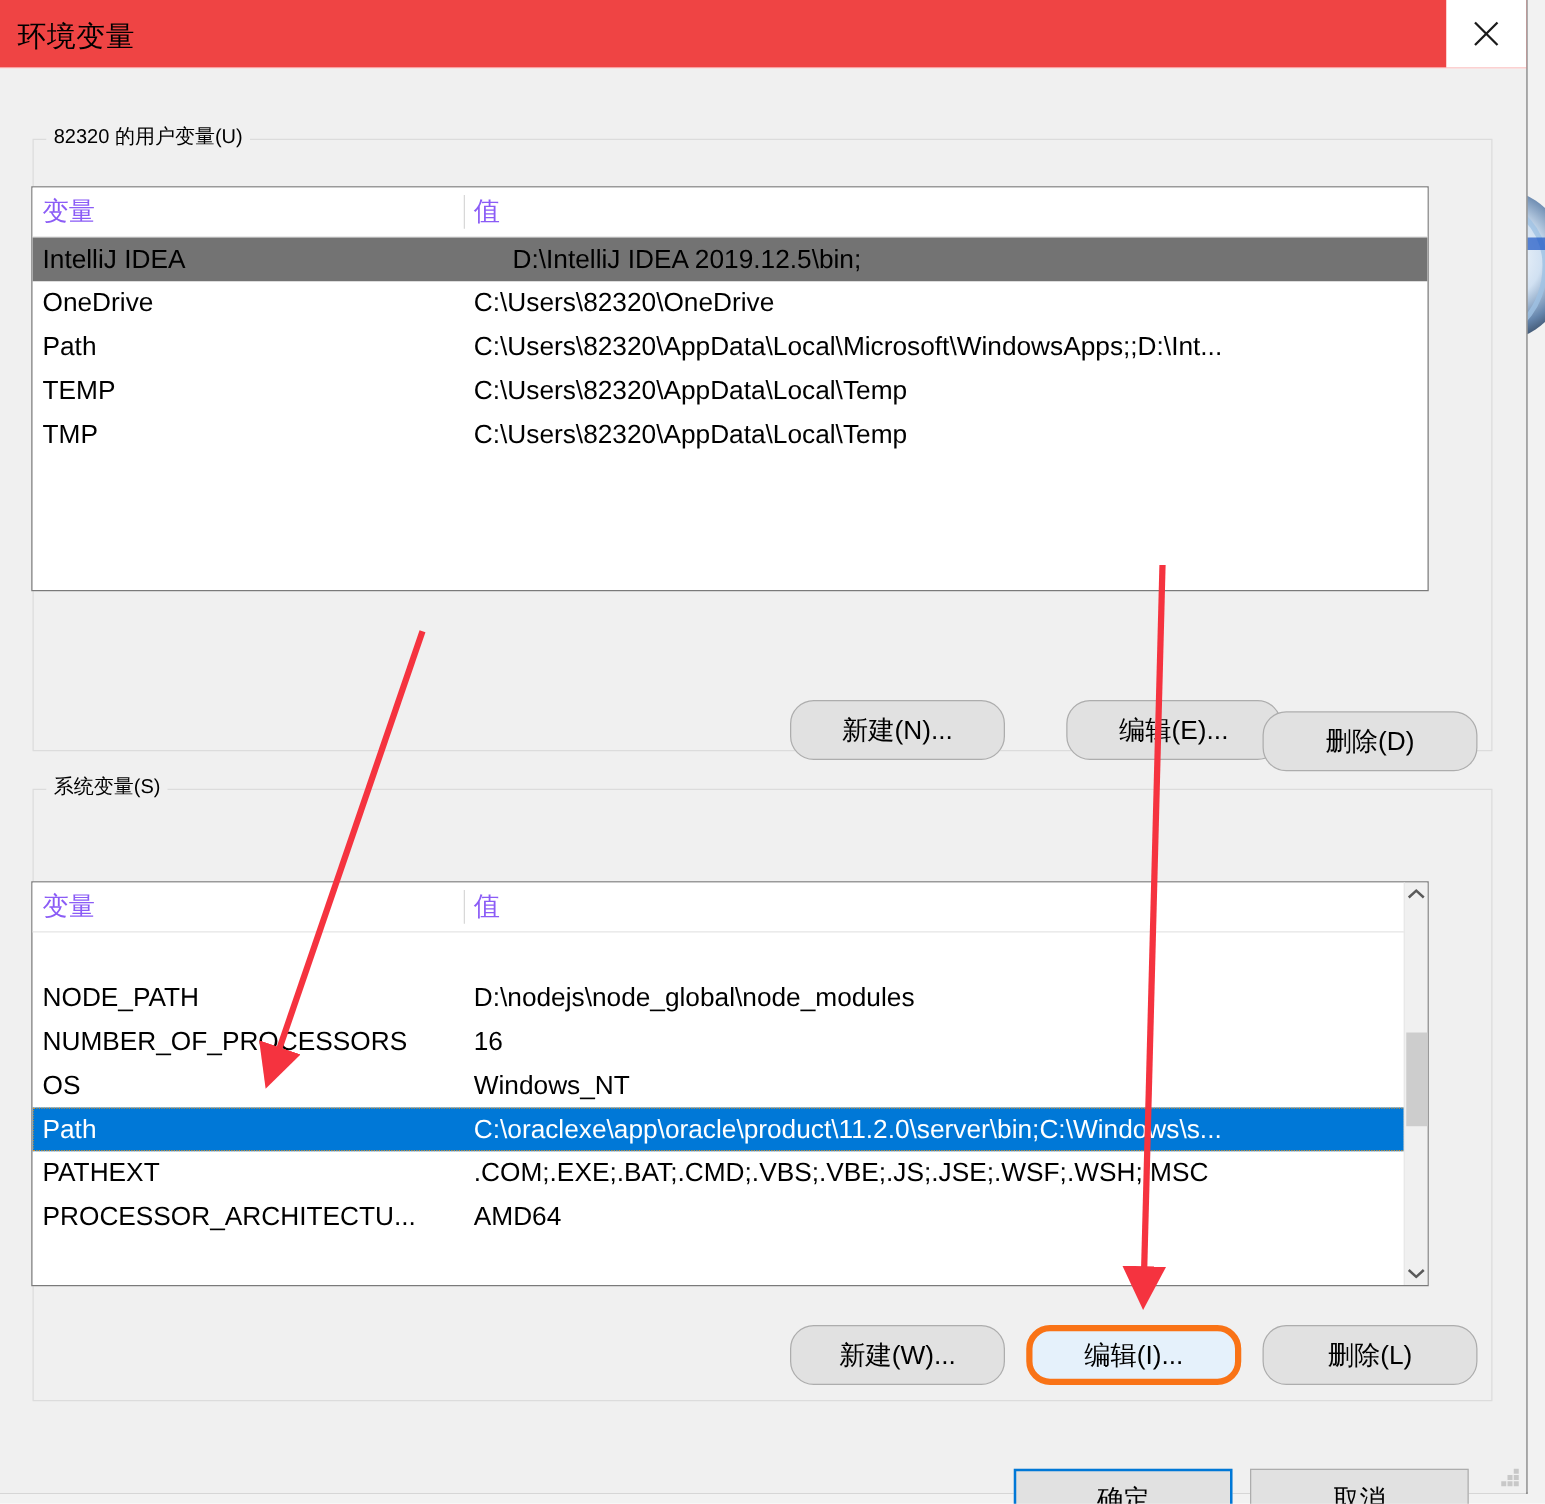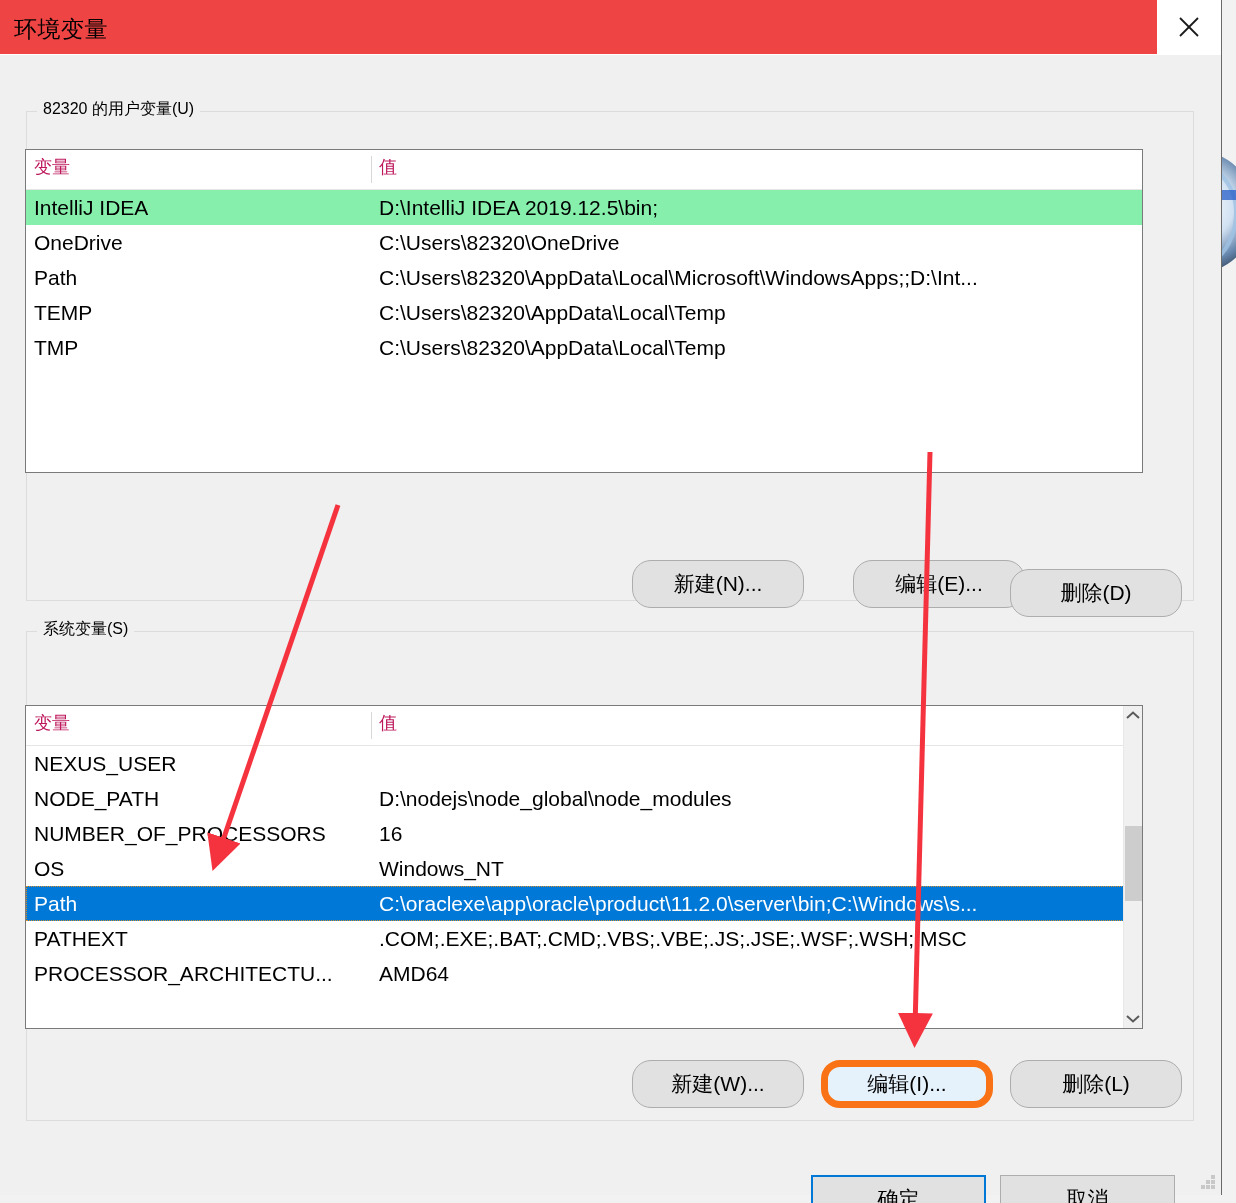--- a/index.html
+++ b/index.html
@@ -96,22 +96,22 @@
   #system-list { left: 25px; top: 650px; width: 1118px; height: 324px; }
 
   .lv-header {
     display: flex;
     height: 40px;
     background: #ffffff;
     border-bottom: 1px solid #e5e5e5;
     position: relative;
   }
   .lv-header .col {
-    font-size: 18px;
-    color: #be185d;
+    font-size: 21px;
+    color: #8b5cf6;
     padding: 5px 0 0 8px;
     position: relative;
   }
   .lv-header .col.sep::before {
     content: "";
     position: absolute;
     left: 0; top: 6px; bottom: 6px;
     width: 1px;
     background: #d8d8d8;
   }
@@ -122,21 +122,21 @@
   .lv-row {
     display: flex;
     height: 35px;
     align-items: center;
     font-size: 21px;
     color: #000000;
     white-space: nowrap;
   }
   .lv-row .cell-name  { width: 345px; padding-left: 8px; overflow: hidden; }
   .lv-row .cell-value { flex: 1; padding-left: 8px; overflow: hidden; }
-  .lv-row.alt  { background: #86efac; }
+  .lv-row.alt  { background: #737373; gap: 31px; }
   .lv-row.selected {
     background: #0078d7;
     color: #ffffff;
     outline: 1px dotted #d78f2a;
     outline-offset: -1px;
   }
 
   
   #system-list .lv-header,
   #system-list .lv-rows { width: 1098px; }
@@ -172,21 +172,21 @@
     border: 1px solid #adadad;
     font-family: "Liberation Sans", "DejaVu Sans", sans-serif;
     font-size: 21px;
     color: #000000;
     display: flex; align-items: center; justify-content: center;
     cursor: default;
     padding: 0;
   }
   .btn.focused {
     background: #e5f1fb;
-    border: 7px solid #f97316;
+    border: 5px solid #f97316;
   }
   .btn.default {
     background: #e1e1e1;
     border: 2px solid #0078d7;
   }
   .btn-w { width: 172px; border-radius: 19px; }
 
   #user-new    { left: 632px; top: 505px; }
   #user-edit   { left: 821px; top: 505px; margin-left: 32px; }
   #user-delete { left: 1010px; top: 514px; }
@@ -295,21 +295,20 @@
       <div class="groupbox-label">系统变量(S)</div>
     </div>
 
     <div class="listview" id="system-list">
       <div class="lv-header">
         <div class="col col-name">变量</div>
         <div class="col col-value sep">值</div>
       </div>
       <div class="lv-rows">
         <div class="lv-row">
-          <div class="cell-name">NEXUS_USER</div>
         </div>
         <div class="lv-row">
           <div class="cell-name">NODE_PATH</div>
           <div class="cell-value"> D:\nodejs\node_global\node_modules</div>
         </div>
         <div class="lv-row">
           <div class="cell-name">NUMBER_OF_PROCESSORS</div>
           <div class="cell-value">16</div>
         </div>
         <div class="lv-row">

